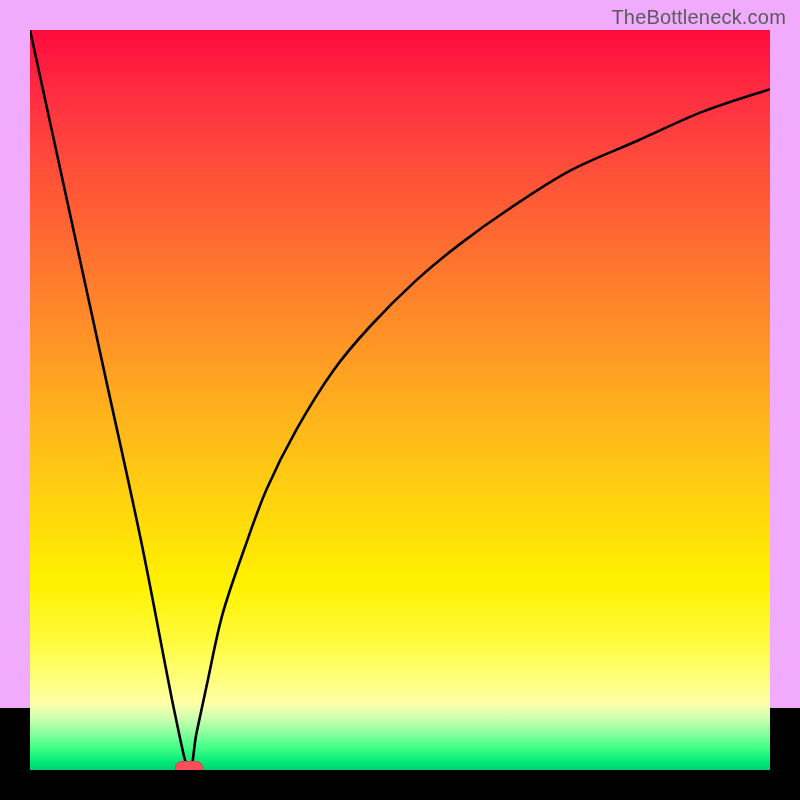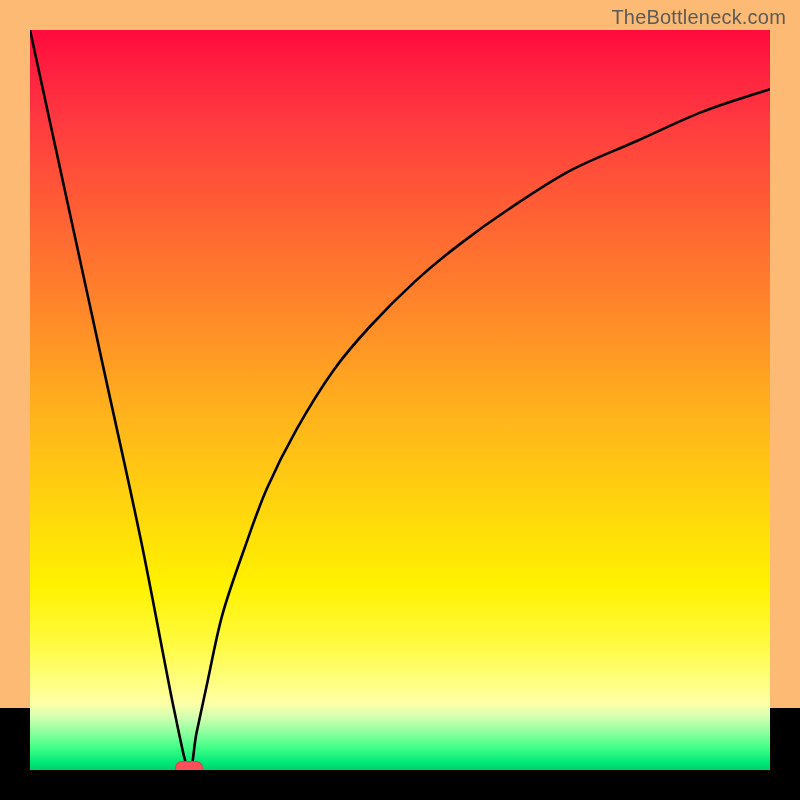--- a/index.html
+++ b/index.html
@@ -8,21 +8,21 @@
     width: 800px;
     height: 800px;
     overflow: hidden;
     font-family: Arial, Helvetica, sans-serif;
     background: #000;
   }
   .frame {
     position: relative;
     width: 800px;
     height: 708px;
-    background: #fdba74;
+    background: #f0abfc;
   }
   .plot-area {
     position: absolute;
     left: 30px;
     top: 30px;
     width: 740px;
     height: 740px;
     overflow: hidden;
   }
   .gradient {

